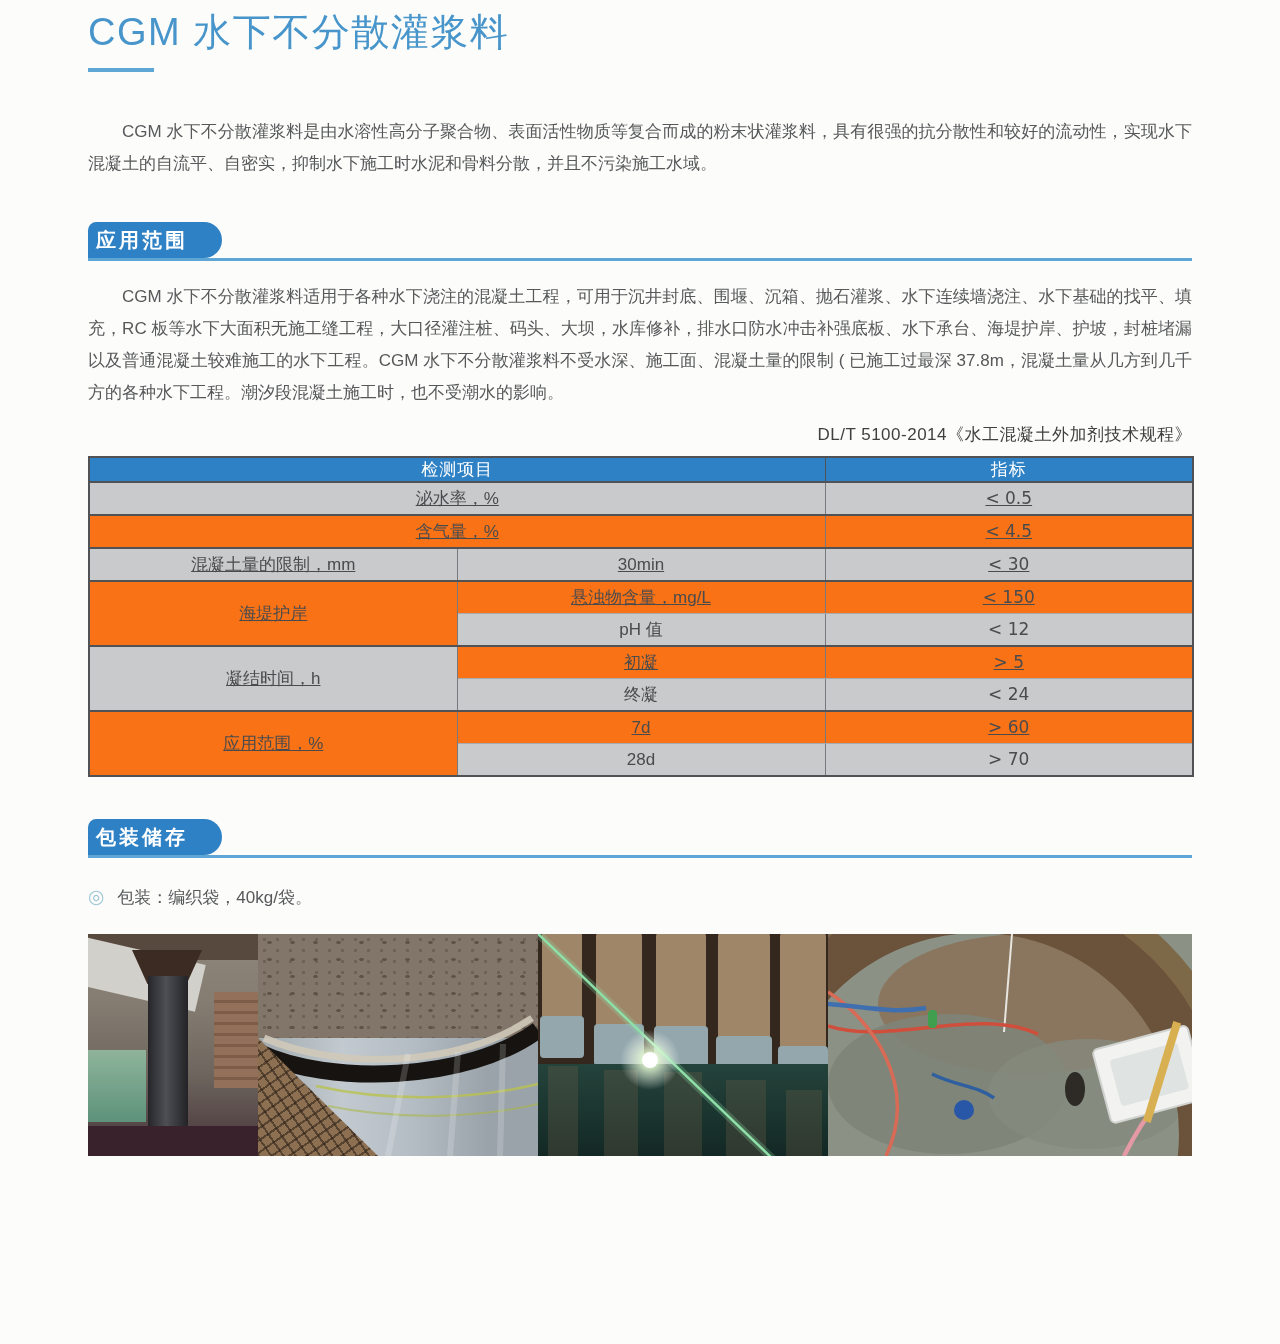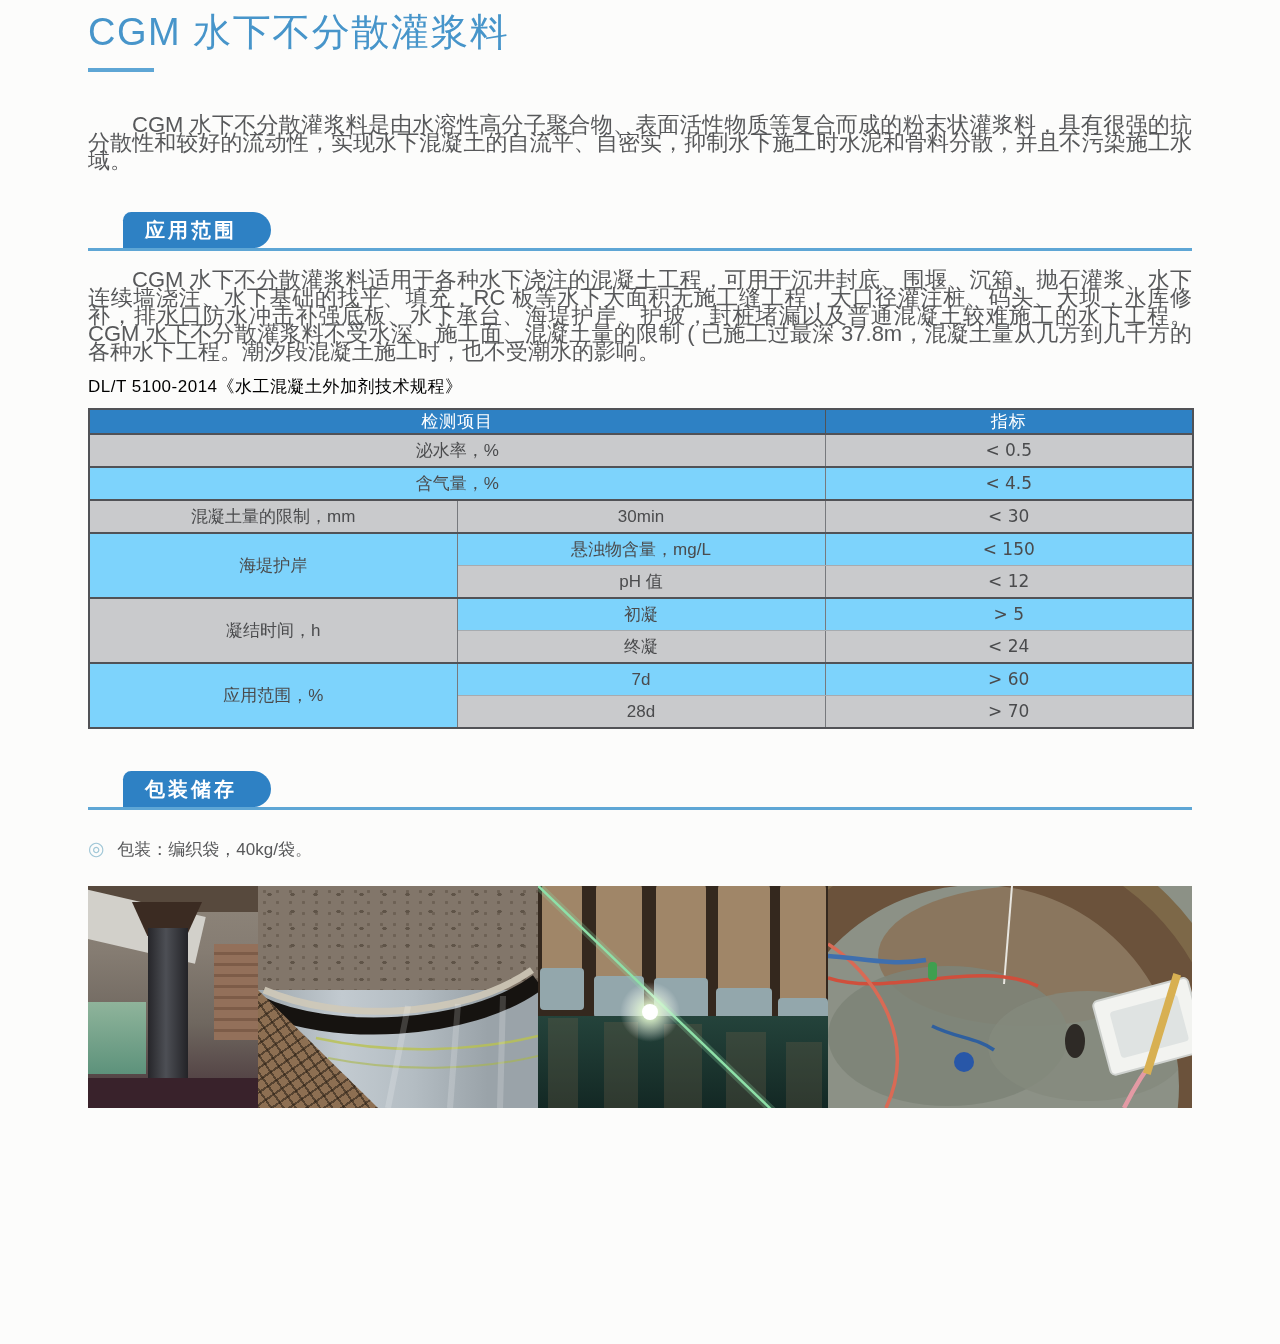--- a/index.html
+++ b/index.html
@@ -16,64 +16,63 @@
   }
   .page{width:1280px; height:1344px; padding:12px 88px 0 88px;}
 
   .doc-title{
     color:var(--title_text); font-size:38px; font-weight:normal;
     letter-spacing:1.5px; line-height:40px;
   }
   .title-underline{width:66px; height:4px; background:var(--rule_line); margin-top:16px;}
 
   .para{
-    font-size:22px; line-height:18px; text-align:justify;
+    font-size:17px; line-height:32px; text-align:justify;
     text-indent:2em; color:var(--body_text);
   }
   .intro{margin-top:44px;}
 
   .section-head{
     margin-top:42px;
     border-bottom:3px solid var(--rule_line);
     line-height:0;
   }
   .badge{
     display:inline-block; background:var(--accent); color:#fff;
     font-size:20px; font-weight:bold; letter-spacing:3px;
-    line-height:36px; padding:0 34px 0 22px;
+    line-height:36px; padding:0 34px 0 8px;
     border-radius:10px 22px 22px 0;
     vertical-align:bottom;
-    margin-left:35px;
   }
   .app-para{margin-top:20px;}
 
   .std-caption{
-    margin-top:14px; text-align:left; font-size:17px; color:#000000;
+    margin-top:14px; text-align:right; font-size:17px; color:#404040;
     letter-spacing:0.5px;
   }
 
   table.perf{
     margin-top:10px; width:1104px; border-collapse:collapse; table-layout:fixed;
     border:2px solid var(--border_dark);
   }
   table.perf col{width:368px;}
   table.perf th{
     background:var(--accent); color:#fff; font-weight:normal;
     font-size:17px; letter-spacing:1px; height:25px;
     border:1px solid var(--border_dark); border-bottom:2px solid var(--border_dark);
   }
   table.perf td{
     text-align:center; font-size:17px; height:31px; line-height:31px;
     color:var(--value_text);
     border-left:1px solid #77797d; border-right:1px solid #77797d;
     border-top:1px solid var(--border_light); border-bottom:1px solid var(--border_light);
   }
-  table.perf tr.grp td{border-top:2px solid var(--border_dark);}
+  table.perf tr.grp td{border-top:2px solid var(--border_dark);text-decoration:underline;}
   td.g{background:var(--row_gray);}
-  td.w{background:#7dd3fc;}
+  td.w{background:#f97316;}
   td.v{font-family:"DejaVu Sans","Liberation Sans",sans-serif;}
 
   .pack-list{margin-top:24px; list-style:none;}
   .pack-item{font-size:17px; line-height:29px; margin-top:10px; color:var(--body_text);}
   .pack-item .bullet{
     color:var(--bullet_icon); font-size:19px; margin-right:8px;
     font-family:"DejaVu Sans",sans-serif;
   }
 
   .photo-strip{margin-top:22px; display:flex; width:1104px; height:222px;}

